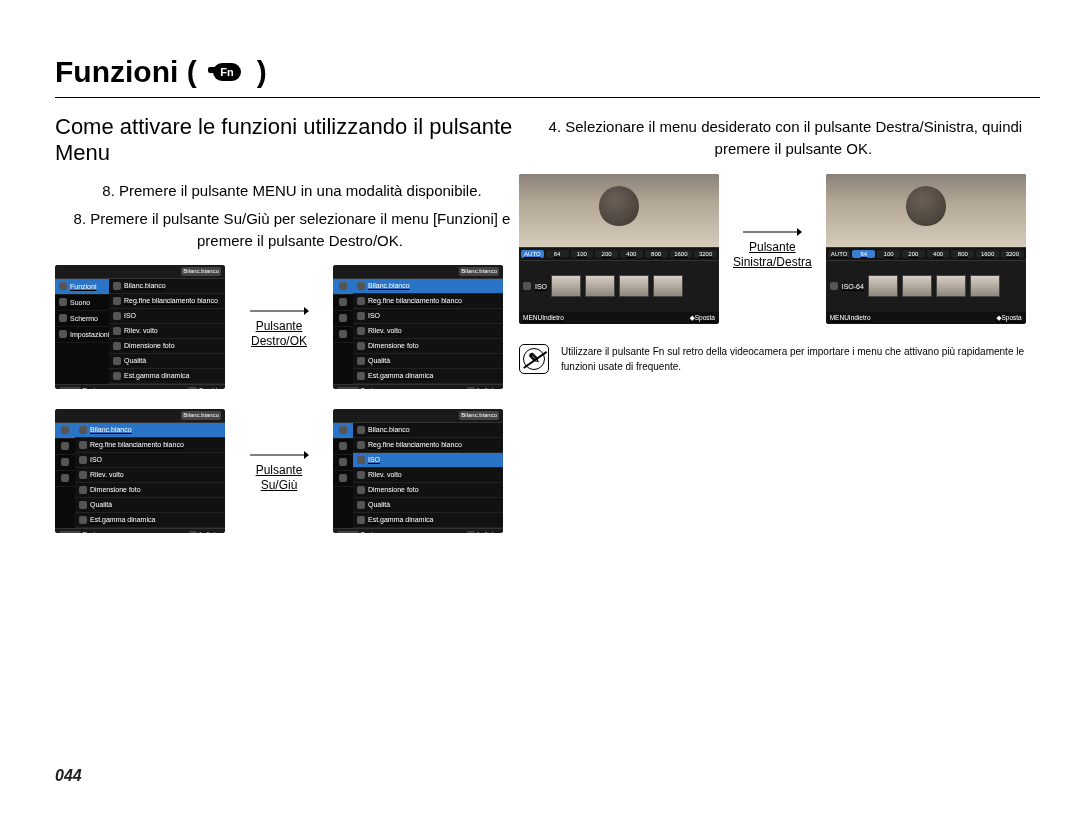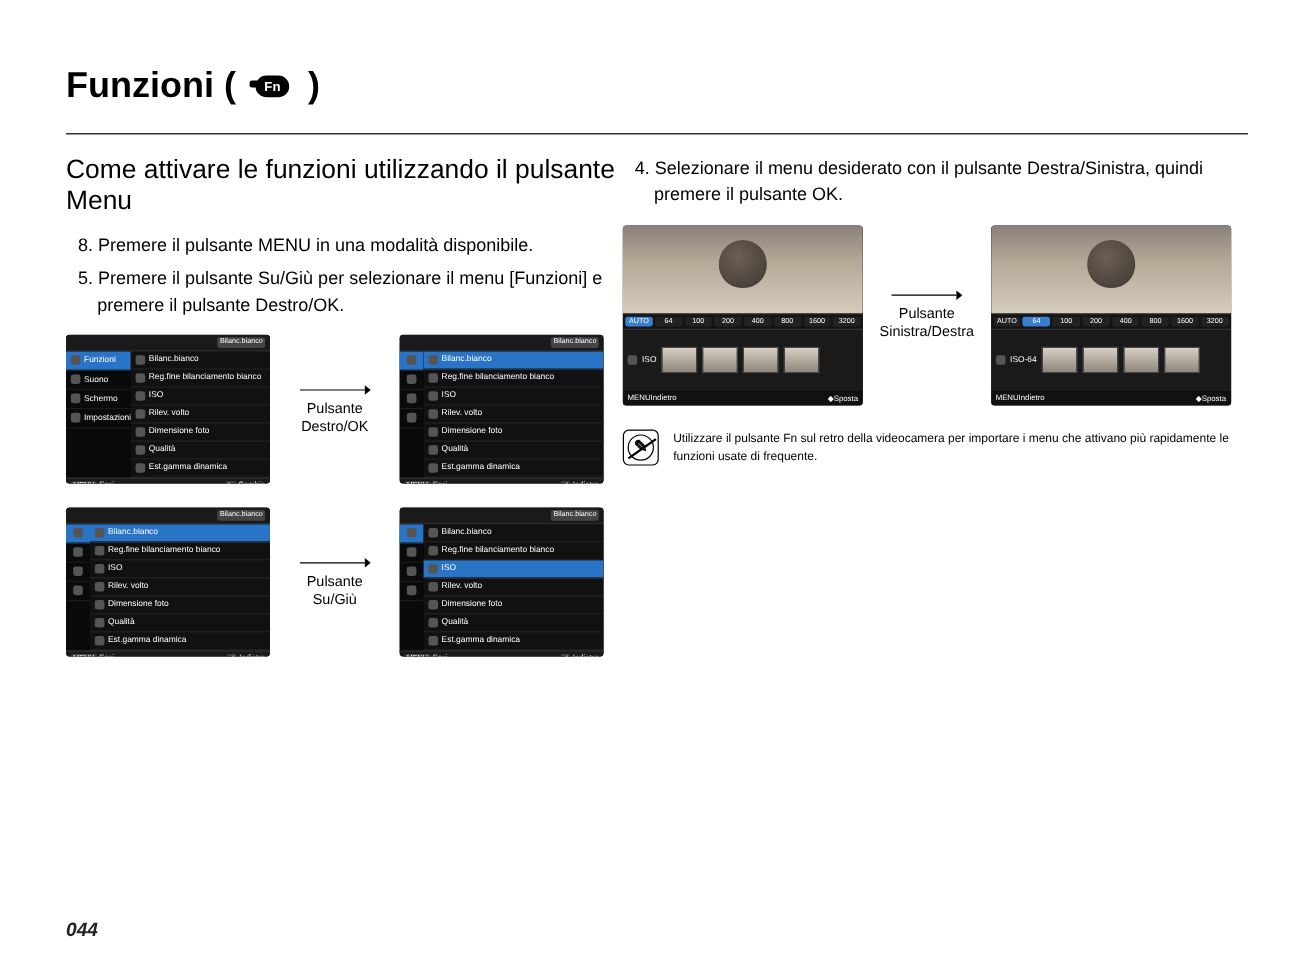--- a/index.html
+++ b/index.html
@@ -11,21 +11,21 @@
     color: #000;
     position: relative;
     padding: 55px 40px 0 55px;
   }
   .title-row {
     display: flex;
     align-items: center;
     gap: 10px;
     font-size: 30px;
     font-weight: 700;
-    padding-bottom: 22px;
+    padding-bottom: 8px;
     border-bottom: 1.5px solid #000;
     margin-bottom: 16px;
   }
   .fn-badge {
     display: inline-flex;
     align-items: center;
     justify-content: flex-end;
     gap: 3px;
   }
   .fn-badge svg { display: block; }
@@ -38,27 +38,29 @@
     font-weight: 400;
     margin-bottom: 14px;
   }
   .step {
     font-size: 15px;
     line-height: 1.45;
     margin-left: 10px;
     margin-bottom: 6px;
     text-indent: -16px;
     padding-left: 16px;
+    text-align: center;
   }
   .figrow {
     display: flex;
     align-items: center;
     justify-content: center;
     gap: 24px;
     margin: 14px 16px 20px 0;
+    text-decoration: underline;
   }
   .arrow-lbl {
     display: flex;
     flex-direction: column;
     align-items: center;
     gap: 3px;
   }
   .arrow-lbl svg { display: block; }
   .arrow-text {
     font-size: 12px;
@@ -265,21 +267,21 @@
     </svg>
   </span>
   <span>)</span>
 </div>
 
 <div class="cols">
 
   <div class="col">
     <div class="subtitle">Come attivare le funzioni utilizzando il pulsante Menu</div>
     <div class="step">8. Premere il pulsante MENU in una modalità disponibile.</div>
-    <div class="step">5. Premere il pulsante Su/Giù per selezionare il menu [Funzioni] e premere il pulsante Destro/OK.</div>
+    <div class="step">8. Premere il pulsante Su/Giù per selezionare il menu [Funzioni] e premere il pulsante Destro/OK.</div>
 
     <div class="figrow">
 
       <div class="screen">
         <div class="hdr"><span class="badge">Bilanc.bianco</span></div>
         <div class="body">
           <div class="lnav">
             <div class="li sel">
                 <span class="ic"></span>
                 <span>Funzioni</span>

